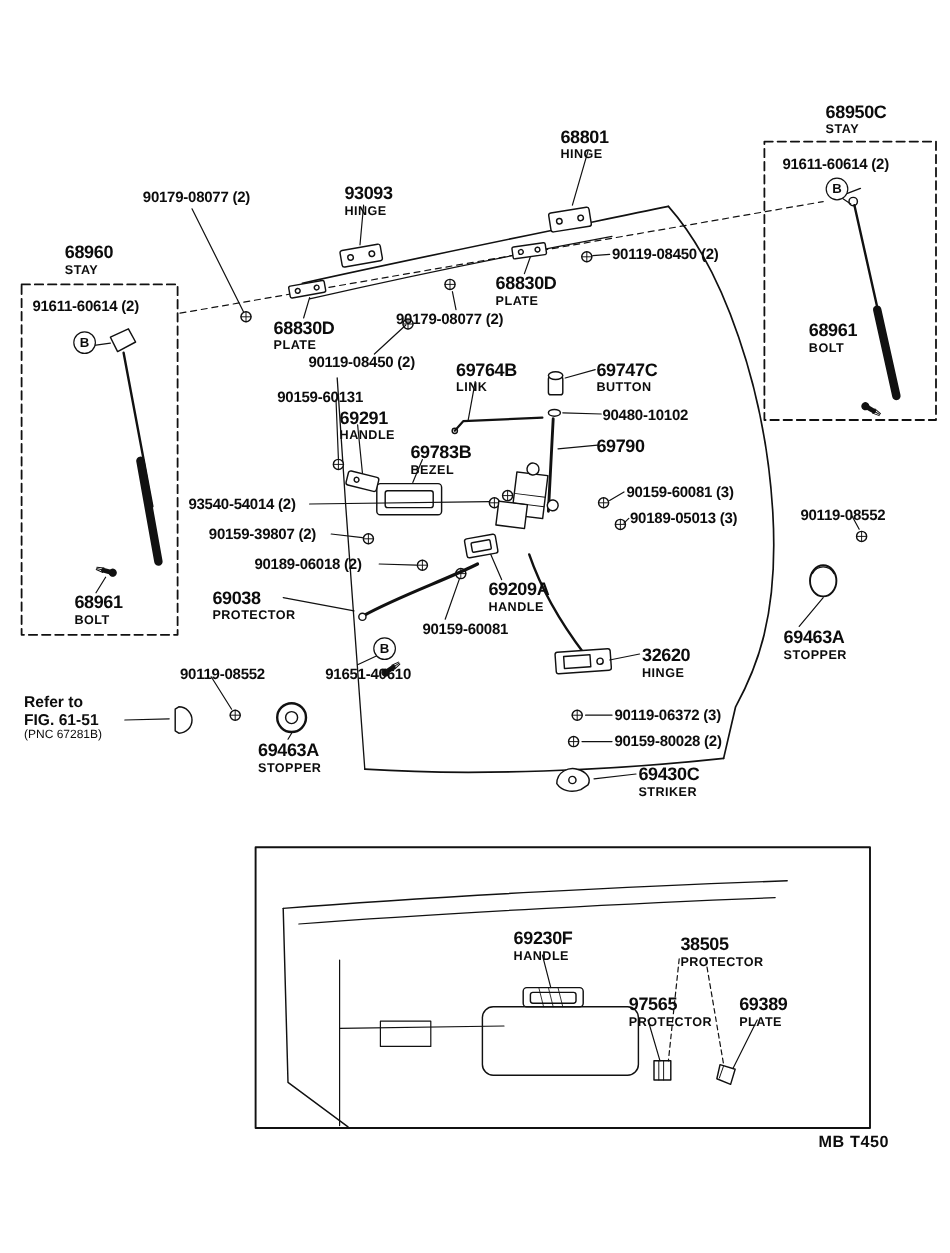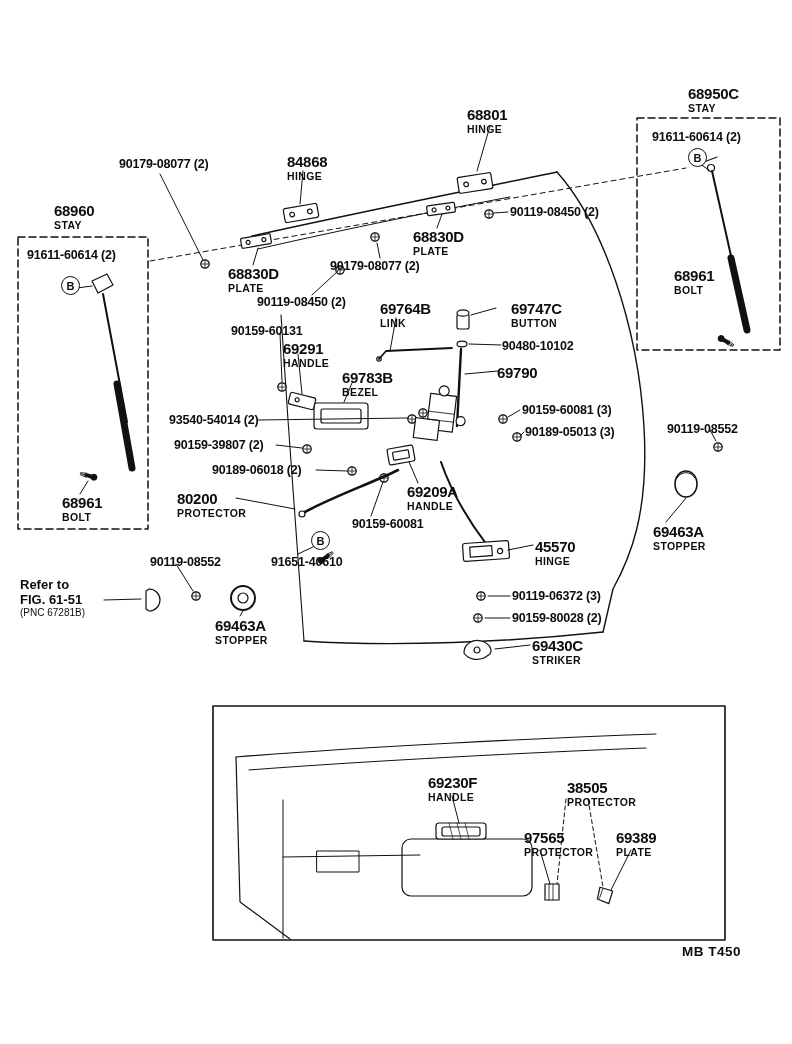--- a/index.html
+++ b/index.html
@@ -190,21 +190,21 @@
       <span class="pname">BOLT</span>
     </div>
   <div class="lbl" style="left:467px;top:107px">
       <span class="code">68801</span>
       <span class="pname">HINGE</span>
     </div>
   <div class="lbl num" style="left:119px;top:158px">
       <span class="code">90179-08077 (2)</span>
     </div>
   <div class="lbl" style="left:287px;top:154px">
-      <span class="code">84868</span>
+      <span class="code">93093</span>
       <span class="pname">HINGE</span>
     </div>
   <div class="lbl num" style="left:510px;top:206px">
       <span class="code">90119-08450 (2)</span>
     </div>
   <div class="lbl" style="left:413px;top:229px">
       <span class="code">68830D</span>
       <span class="pname">PLATE</span>
     </div>
   <div class="lbl" style="left:54px;top:203px">
@@ -221,21 +221,21 @@
       <span class="code">68830D</span>
       <span class="pname">PLATE</span>
     </div>
   <div class="lbl num" style="left:257px;top:296px">
       <span class="code">90119-08450 (2)</span>
     </div>
   <div class="lbl" style="left:380px;top:301px">
       <span class="code">69764B</span>
       <span class="pname">LINK</span>
     </div>
-  <div class="lbl" style="left:511px;top:301px">
+  <div class="lbl" style="left:497px;top:301px">
       <span class="code">69747C</span>
       <span class="pname">BUTTON</span>
     </div>
   <div class="lbl num" style="left:502px;top:340px">
       <span class="code">90480-10102</span>
     </div>
   <div class="lbl num" style="left:231px;top:325px">
       <span class="code">90159-60131</span>
     </div>
   <div class="lbl" style="left:283px;top:341px">
@@ -245,48 +245,48 @@
   <div class="lbl" style="left:497px;top:365px">
       <span class="code">69790</span>
     </div>
   <div class="lbl" style="left:342px;top:370px">
       <span class="code">69783B</span>
       <span class="pname">BEZEL</span>
     </div>
   <div class="lbl num" style="left:522px;top:404px">
       <span class="code">90159-60081 (3)</span>
     </div>
-  <div class="lbl num" style="left:169px;top:414px">
+  <div class="lbl num" style="left:157px;top:414px">
       <span class="code">93540-54014 (2)</span>
     </div>
   <div class="lbl num" style="left:525px;top:426px">
       <span class="code">90189-05013 (3)</span>
     </div>
   <div class="lbl num" style="left:174px;top:439px">
       <span class="code">90159-39807 (2)</span>
     </div>
   <div class="lbl num" style="left:667px;top:423px">
       <span class="code">90119-08552</span>
     </div>
   <div class="lbl num" style="left:212px;top:464px">
       <span class="code">90189-06018 (2)</span>
     </div>
   <div class="lbl" style="left:177px;top:491px">
-      <span class="code">80200</span>
+      <span class="code">69038</span>
       <span class="pname">PROTECTOR</span>
     </div>
   <div class="lbl" style="left:407px;top:484px">
       <span class="code">69209A</span>
       <span class="pname">HANDLE</span>
     </div>
   <div class="lbl num" style="left:352px;top:518px">
       <span class="code">90159-60081</span>
     </div>
   <div class="lbl" style="left:535px;top:539px">
-      <span class="code">45570</span>
+      <span class="code">32620</span>
       <span class="pname">HINGE</span>
     </div>
   <div class="lbl" style="left:653px;top:524px">
       <span class="code">69463A</span>
       <span class="pname">STOPPER</span>
     </div>
   <div class="lbl" style="left:62px;top:495px">
       <span class="code">68961</span>
       <span class="pname">BOLT</span>
     </div>

